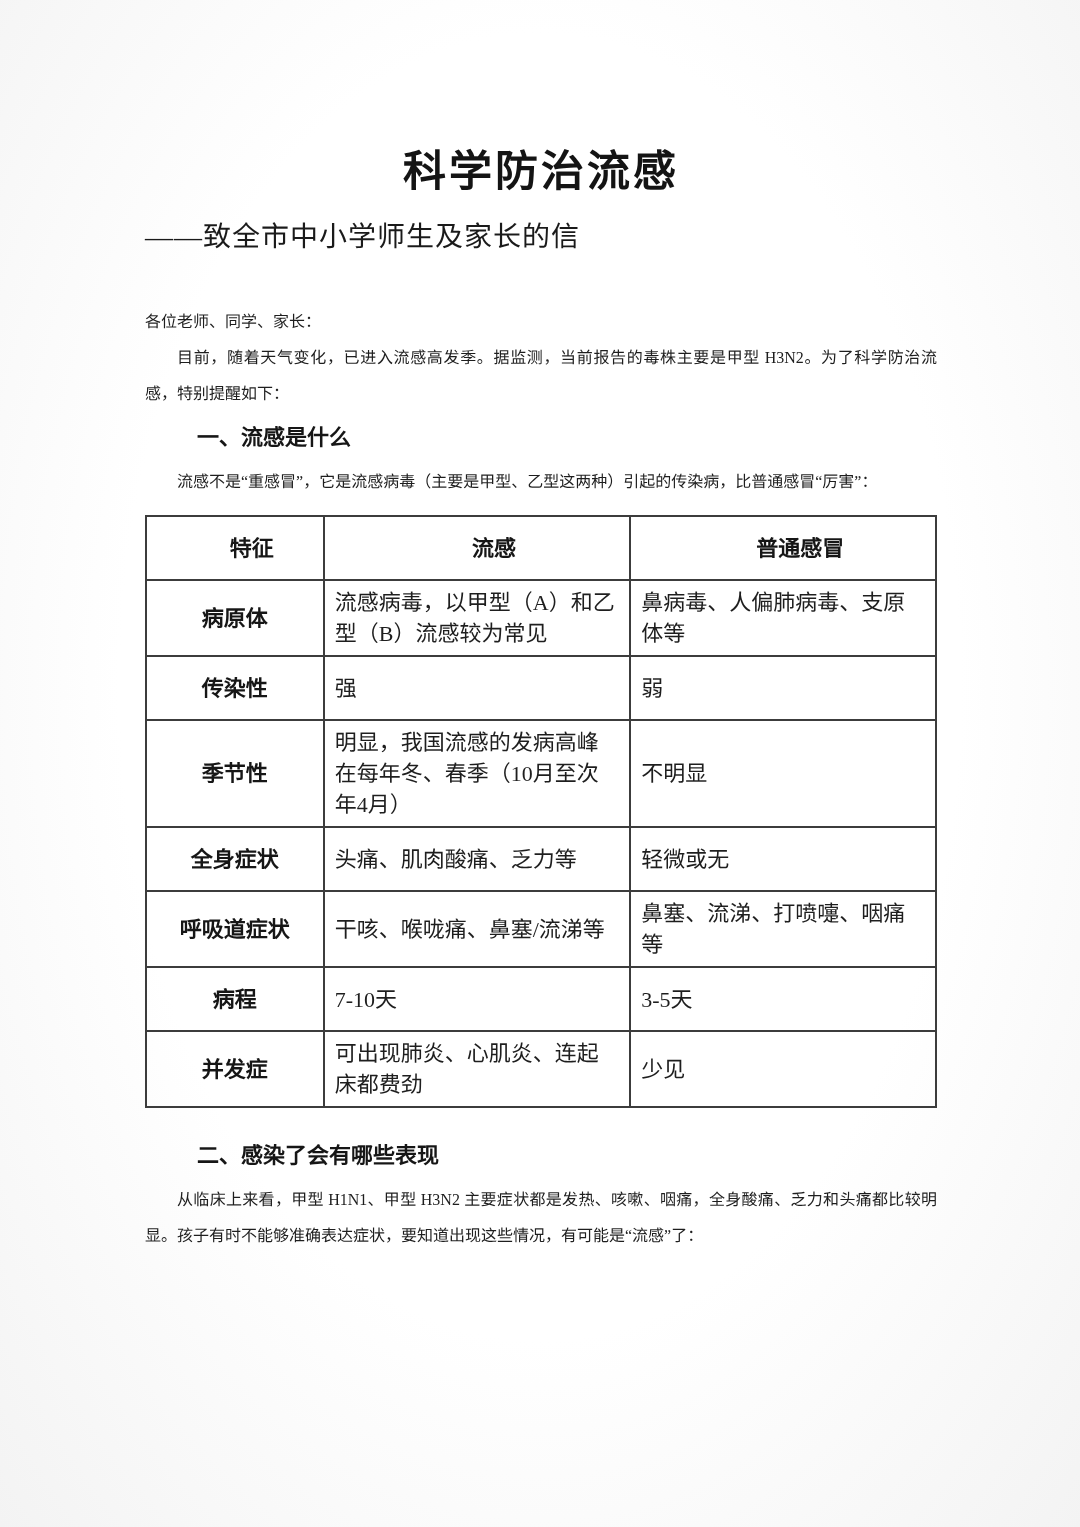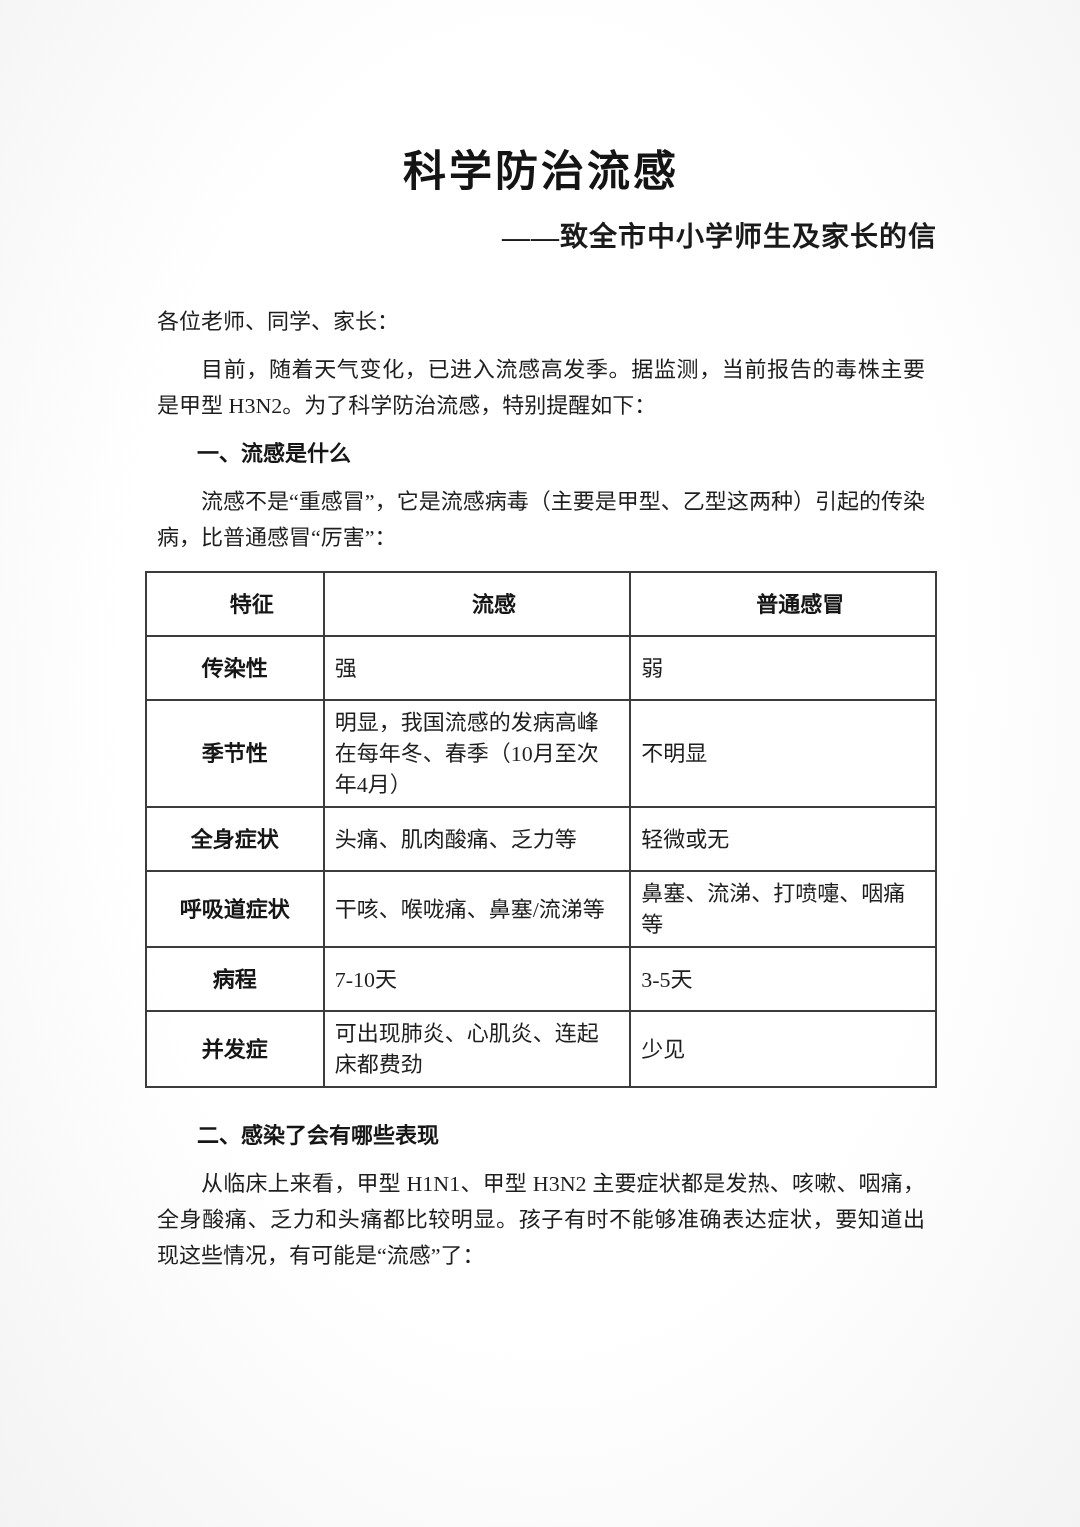--- a/index.html
+++ b/index.html
@@ -24,29 +24,29 @@
   .doc-title {
     margin: 0 0 16px 0;
     text-align: center;
     font-size: 43px;
     font-weight: 700;
     letter-spacing: 3px;
     color: #141414;
   }
   .doc-subtitle {
     margin: 0 0 50px 0;
-    text-align: right;
+    text-align: left;
     font-size: 28px;
-    font-weight: 700;
+    font-weight: 400;
     letter-spacing: 1px;
     color: #1a1a1a;
   }
   p.body-line {
-    margin: 12px;
-    font-size: 22px;
+    margin: 0;
+    font-size: 16px;
     line-height: 36px;
     text-align: justify;
   }
   p.indent { text-indent: 2em; }
   p.section-heading {
     margin: 8px;
     font-size: 22px;
     line-height: 36px;
     text-indent: 2em;
     font-weight: 700;
@@ -107,20 +107,25 @@
     </colgroup>
     <thead>
       <tr>
         <th>特征</th>
         <th>流感</th>
         <th>普通感冒</th>
       </tr>
     </thead>
     <tbody>
       <tr>
+        <td class="feature-cell">病原体</td>
+        <td>流感病毒，以甲型（A）和乙型（B）流感较为常见</td>
+        <td>鼻病毒、人偏肺病毒、支原体等</td>
+      </tr>
+      <tr>
         <td class="feature-cell">传染性</td>
         <td>强</td>
         <td>弱</td>
       </tr>
       <tr>
         <td class="feature-cell">季节性</td>
         <td>明显，我国流感的发病高峰在每年冬、春季（10月至次年4月）</td>
         <td>不明显</td>
       </tr>
       <tr>

